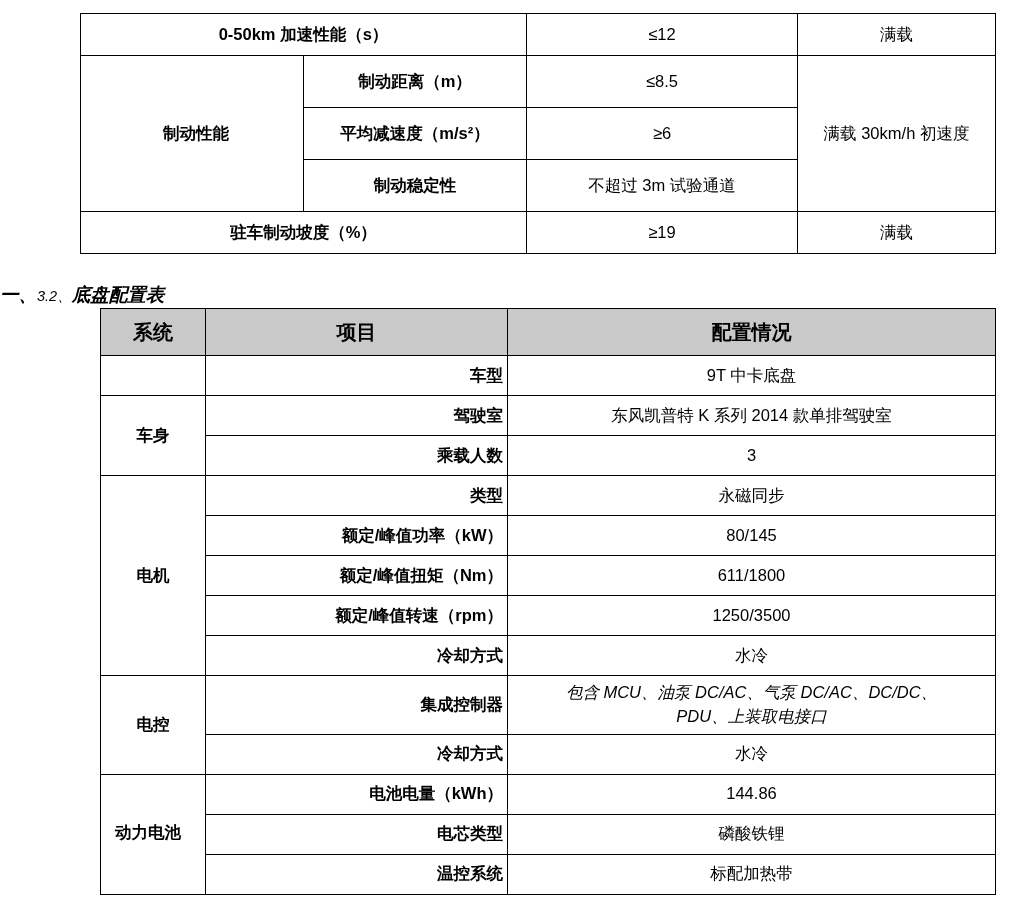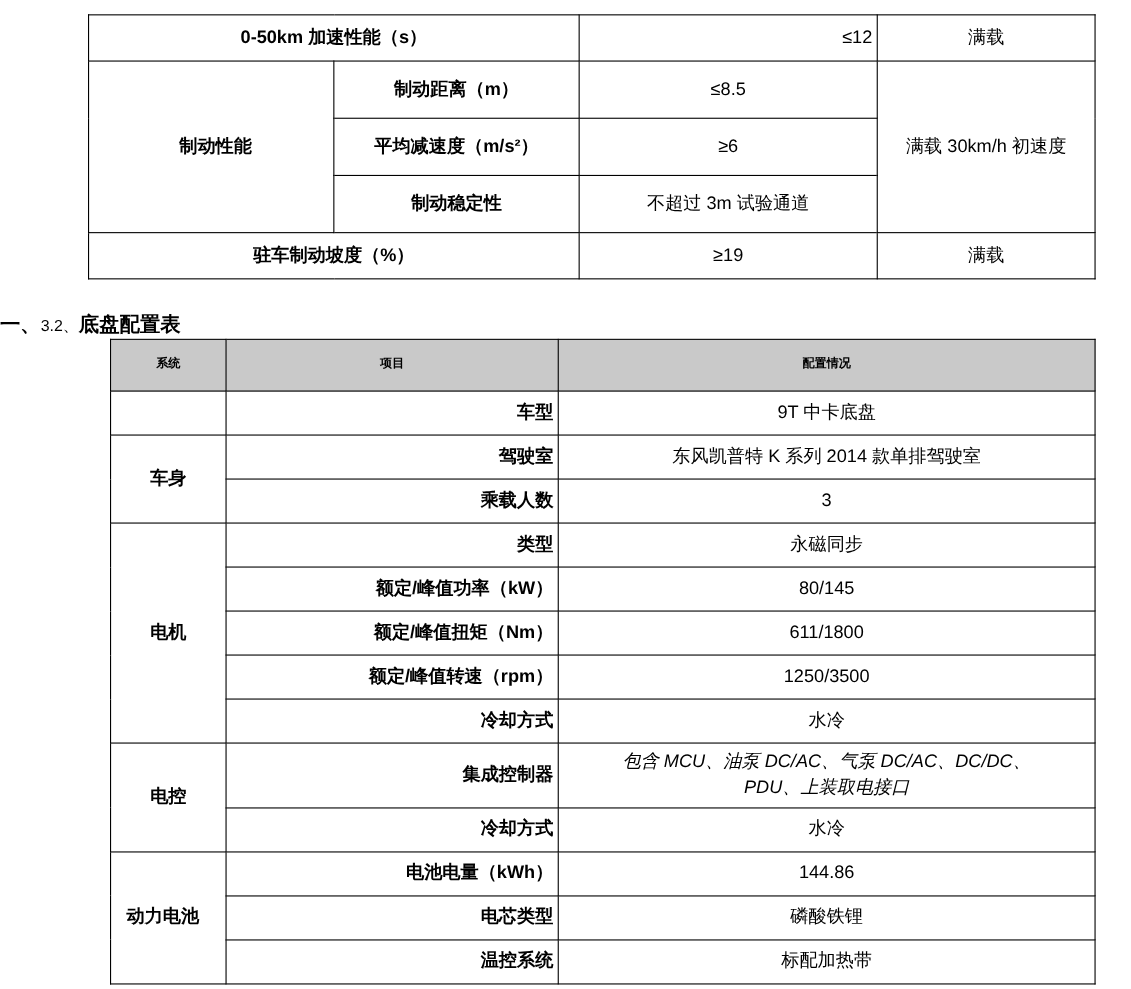--- a/index.html
+++ b/index.html
@@ -46,20 +46,21 @@
   
   .heading {
     position: absolute;
     left: 0px;
     top: 286px;
     width: 1028px;
     white-space: nowrap;
     font-weight: bold;
     font-size: 18.5px;
     line-height: 1;
+    font-style: italic;
   }
   .heading .num1 {
     font-size: 18.5px;
     font-weight: bold;
   }
   .heading .num2 {
     font-size: 14.5px;
     font-weight: normal;
   }
   .heading .ttl {
@@ -82,21 +83,21 @@
     text-align: center;
     vertical-align: middle;
     font-size: 16.5px;
     padding: 5px 4px;
     line-height: 1.45;
   }
   .table-chassis thead th {
     background: #c9c9c9;
     font-weight: bold;
     height: 36px;
-    font-size: 11px;
+    font-size: 20px;
   }
   .table-chassis td.sys {
     font-weight: bold;
   }
   .table-chassis td.item {
     font-weight: bold;
     text-align: right;
   }
   .table-chassis td.val {
     font-weight: normal;
@@ -107,21 +108,21 @@
 </style>
 </head>
 <body>
 
 <div class="page">
 
   <table class="table-perf">
     <tbody>
       <tr class="row-h1">
         <td class="bold" colspan="2" style="width:437px;">0-50km 加速性能（s）</td>
-        <td style="width:262px;text-align:right;">≤12</td>
+        <td style="width:262px;">≤12</td>
         <td style="width:189px;">满载</td>
       </tr>
       <tr class="row-h2">
         <td class="bold" rowspan="3" style="width:148px;padding-left:12px;">制动性能</td>
         <td class="bold" style="width:289px;">制动距离（m）</td>
         <td>≤8.5</td>
         <td rowspan="3">满载 30km/h 初速度</td>
       </tr>
       <tr class="row-h2">
         <td class="bold">平均减速度（m/s²）</td>

